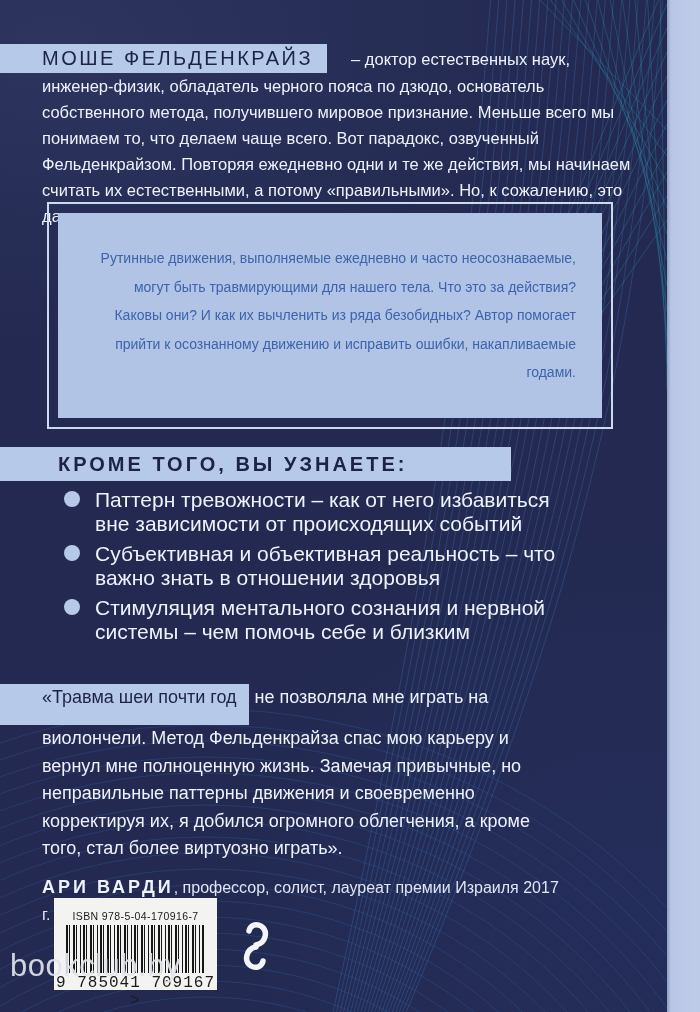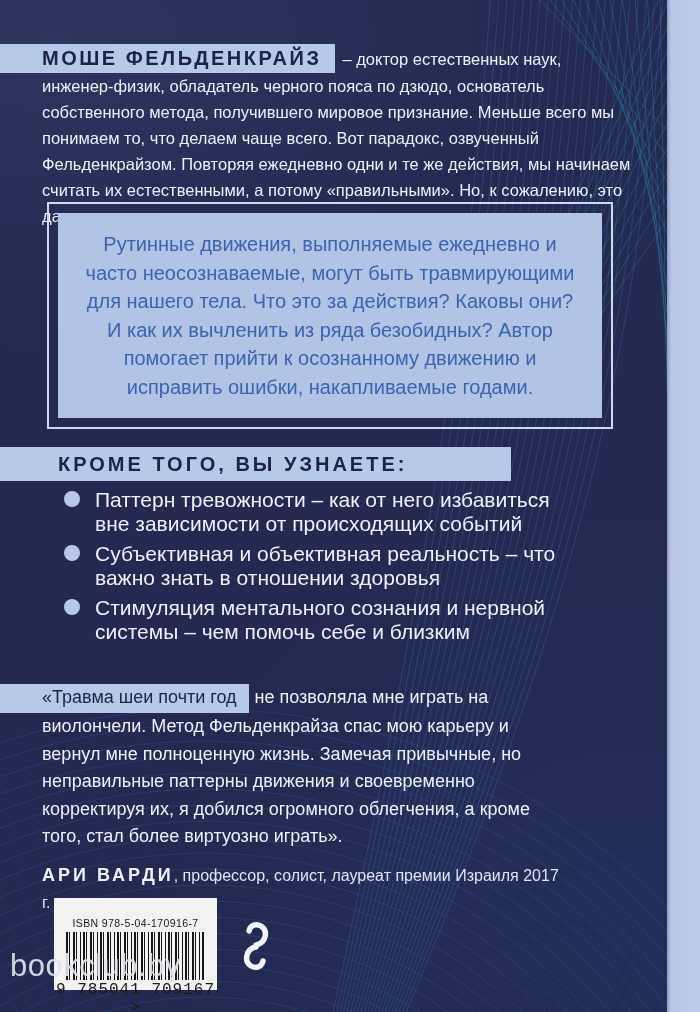--- a/index.html
+++ b/index.html
@@ -22,34 +22,34 @@
   .side-strip{
     position:absolute;right:0;top:0;width:33px;height:100%;
     background:linear-gradient(90deg,#8d9cc2 0px,#b9c6e6 4px,#bfcbe9 100%);
   }
 
   .hl{background:#b6c9e8;color:#1d2348;}
 
   
   .intro{position:absolute;left:0;top:27px;width:632px;font-size:16.5px;line-height:26px;padding-left:42px;box-sizing:border-box;}
   .intro .name{
-    display:inline-block;margin-left:-42px;padding:3px 14px 4px 42px;margin-right:7px;
-    font-size:20px;font-weight:bold;letter-spacing:2.5px;line-height:22px;
+    display:inline-block;margin-left:-42px;padding:3px 14px 4px 42px;margin-right:24px;
+    font-size:20px;font-weight:normal;letter-spacing:2.5px;line-height:22px;
   }
 
   
   .note-frame{
     position:absolute;left:47px;top:202px;width:562px;height:223px;
     border:2px solid #ccd9ef;
   }
   .note-fill{
     position:absolute;left:9px;top:9px;right:9px;bottom:9px;
     background:#b2c4e5;color:#3d63ac;
     display:flex;align-items:center;justify-content:center;
-    text-align:center;font-size:20px;line-height:28.5px;
+    text-align:right;font-size:14px;line-height:28.5px;
     padding:0 26px;box-sizing:border-box;
   }
 
   
   .learn-bar{
     position:absolute;left:0;top:447px;width:511px;height:34px;
     font-size:20px;font-weight:bold;letter-spacing:3px;line-height:34px;
     padding-left:58px;box-sizing:border-box;
   }
   .learn-list{position:absolute;left:0;top:488px;width:580px;margin:0;padding:0;list-style:none;}
@@ -58,31 +58,31 @@
     font-size:21px;line-height:23.5px;
   }
   .learn-list li .bullet{
     position:absolute;left:64px;top:3px;width:16px;height:16px;border-radius:50%;
     background:#b6c9e8;
   }
 
   
   .quote{position:absolute;left:0;top:684px;width:560px;font-size:18px;line-height:27.5px;padding-left:42px;box-sizing:border-box;}
   .quote .q-hl{
-    display:inline-block;margin-left:-42px;padding:1px 12px 4px 42px;margin-right:6px;line-height:24px;
+    display:inline-block;margin-left:-42px;padding:1px 12px 16px 42px;margin-right:6px;line-height:24px;
   }
   .quote-author{margin-top:11px;}
   .quote-author .a-name{font-size:18px;font-weight:bold;letter-spacing:3px;}
   .quote-author .a-title{font-size:16px;color:#dfe6f4;}
 
   
   .barcode{
     position:absolute;left:54px;top:898px;width:163px;height:92px;
     background:#f3f3f1;color:#1a1a1a;text-align:center;box-sizing:border-box;
-    padding-top:19px;
+    padding-top:12px;
   }
   .barcode .isbn{font-size:10.5px;letter-spacing:.4px;}
   .barcode .bars{
     height:48px;margin:3px 12px 0 12px;
     background:repeating-linear-gradient(90deg,
       #161616 0 2px,#f3f3f1 2px 3px,#161616 3px 4px,#f3f3f1 4px 7px,
       #161616 7px 9px,#f3f3f1 9px 10px,#161616 10px 11px,#f3f3f1 11px 14px,
       #161616 14px 15px,#f3f3f1 15px 17px);
   }
   .barcode .digits{font-family:"Liberation Mono", monospace;font-size:16px;letter-spacing:1px;margin-top:1px;}

